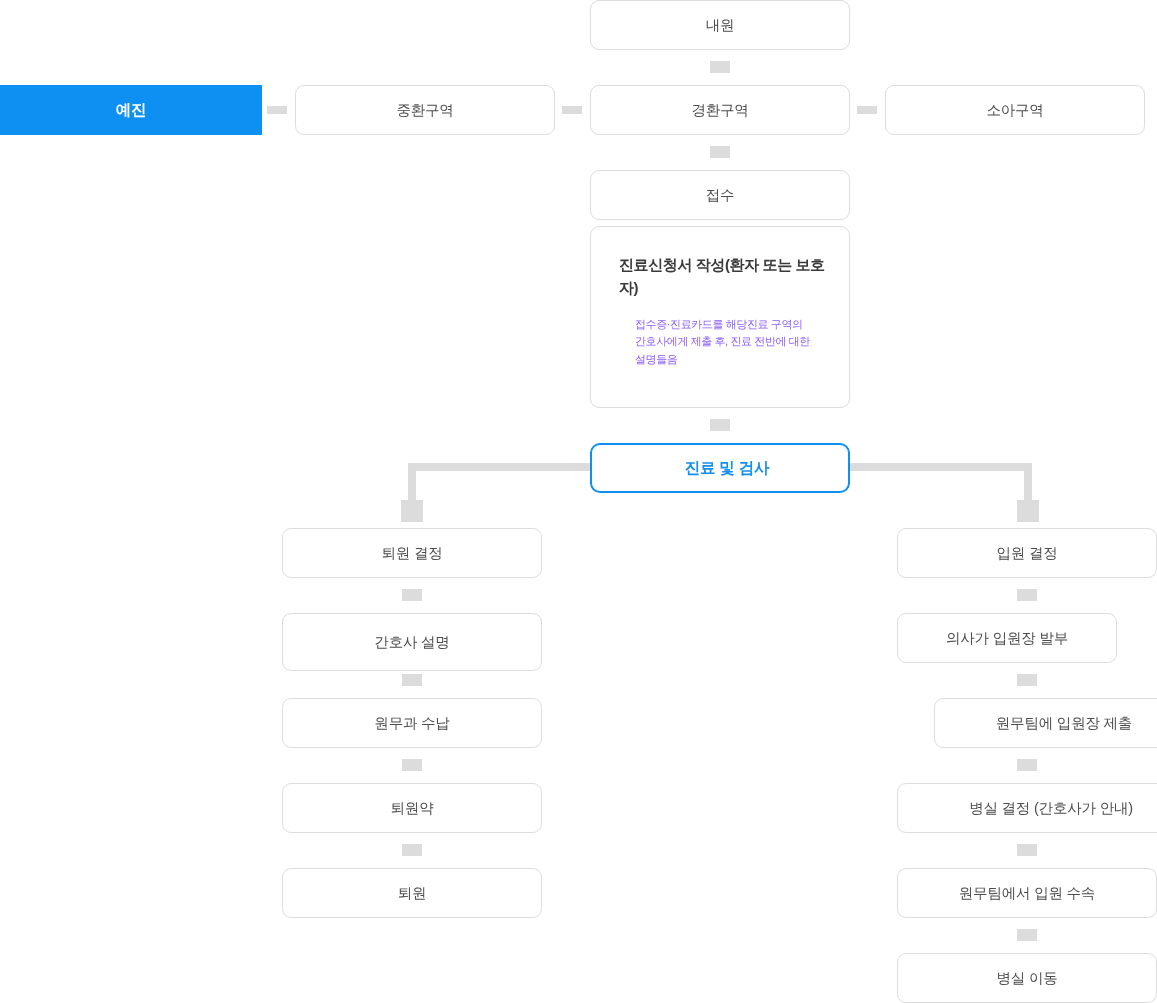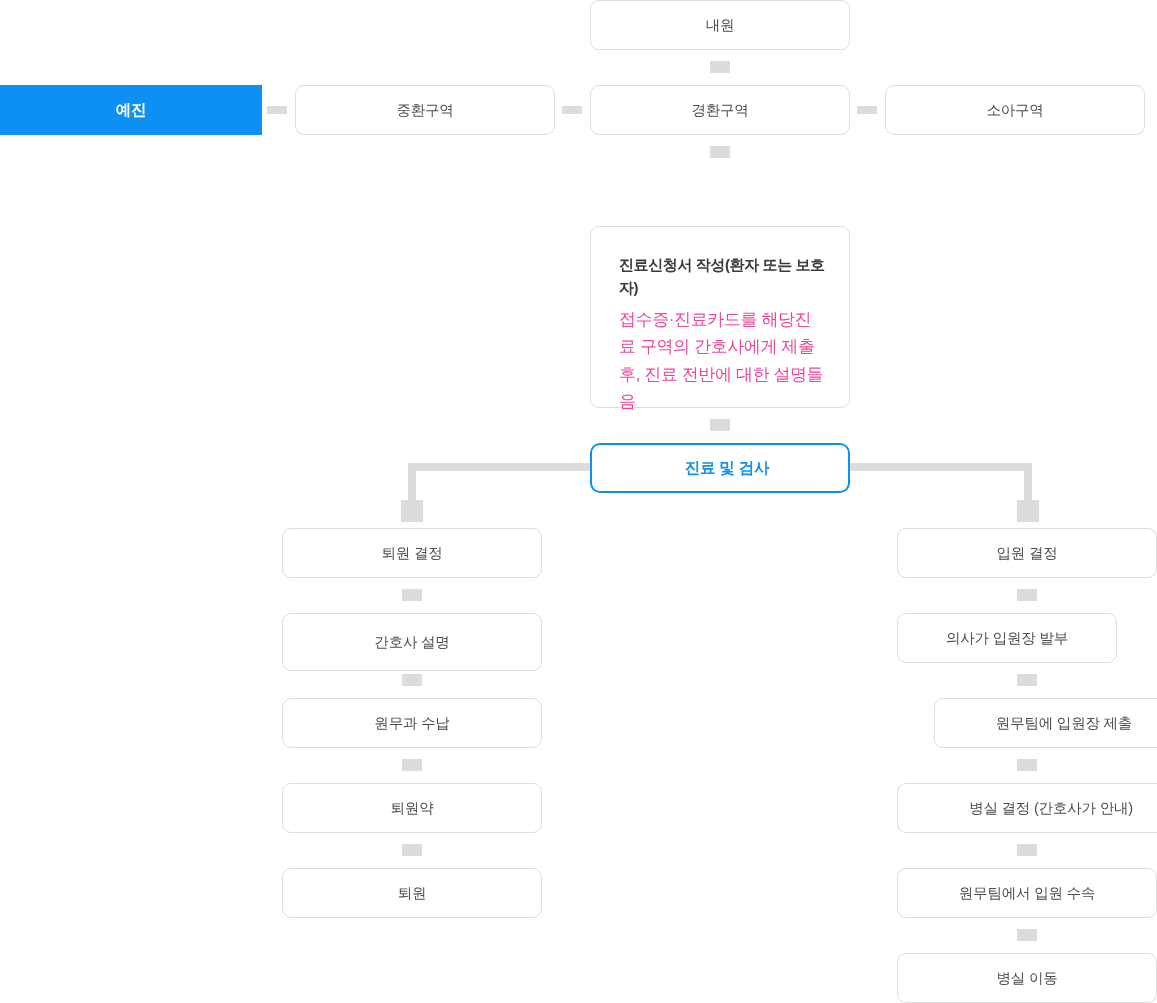--- a/index.html
+++ b/index.html
@@ -66,25 +66,25 @@
   }
   .detail-title {
     font-weight: bold;
     color: #3a3a3a;
     font-size: 15px;
     line-height: 1.55;
     letter-spacing: -0.4px;
     margin: 0 0 6px 0;
   }
   .detail-body {
-    color: #ec4899;
-    font-size: 17px;
+    color: #8b5cf6;
+    font-size: 11px;
     line-height: 1.62;
     letter-spacing: -0.4px;
-    margin: 0;
+    margin: 16px;
   }
 
   
   .conn {
     position: absolute;
     background: #dcdcdc;
   }
   .conn-v { width: 20px; height: 12px; }
   .conn-h { width: 20px; height: 8px; }
   .conn-line-h { height: 8px; }
@@ -119,20 +119,23 @@
   </div>
 
   <div class="conn conn-h" style="left:857px; top:106px;"></div>
 
   <div class="node" style="left:885px; top:85px; width:260px; height:50px;">
     <span>소아구역</span>
   </div>
 
   <div class="conn conn-v" style="left:710px; top:146px;"></div>
 
+  <div class="node" style="left:590px; top:170px; width:260px; height:50px;">
+    <span>접수</span>
+  </div>
 
   <div class="node detail" style="left:590px; top:226px; width:260px; height:182px;">
     <p class="detail-title">진료신청서 작성(환자 또는 보호자)</p>
     <p class="detail-body">접수증·진료카드를 해당진료 구역의 간호사에게 제출 후, 진료 전반에 대한 설명들음</p>
   </div>
 
   <div class="conn conn-v" style="left:710px; top:419px;"></div>
 
   <div class="node outline-accent" style="left:590px; top:443px; width:260px; height:50px;">
     <span>진료 및 검사</span>

